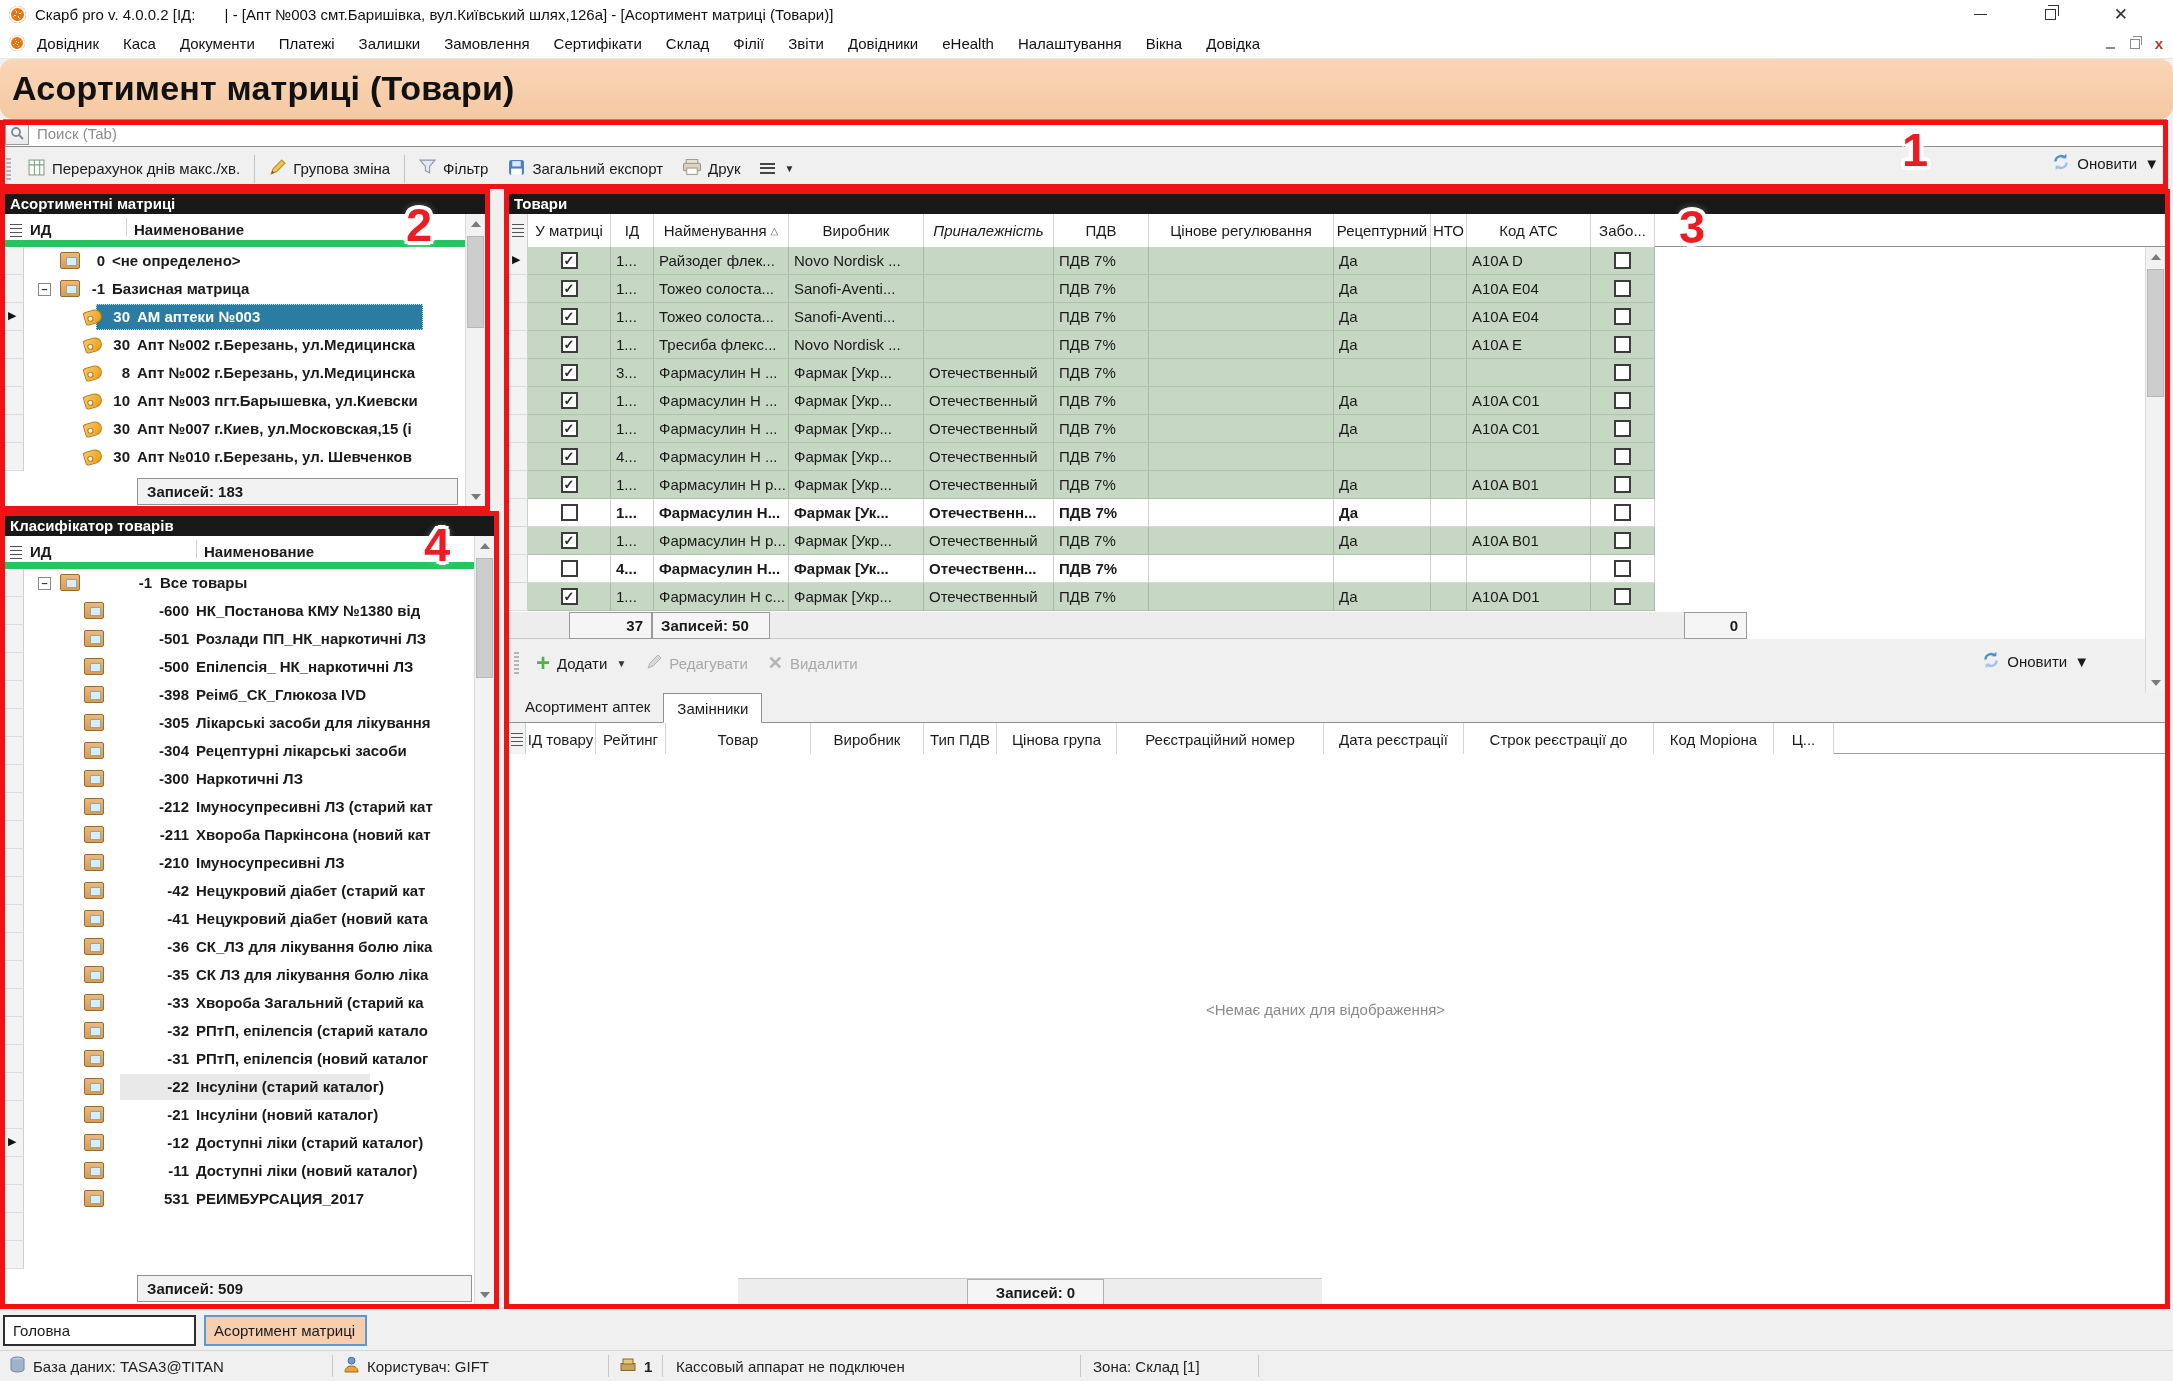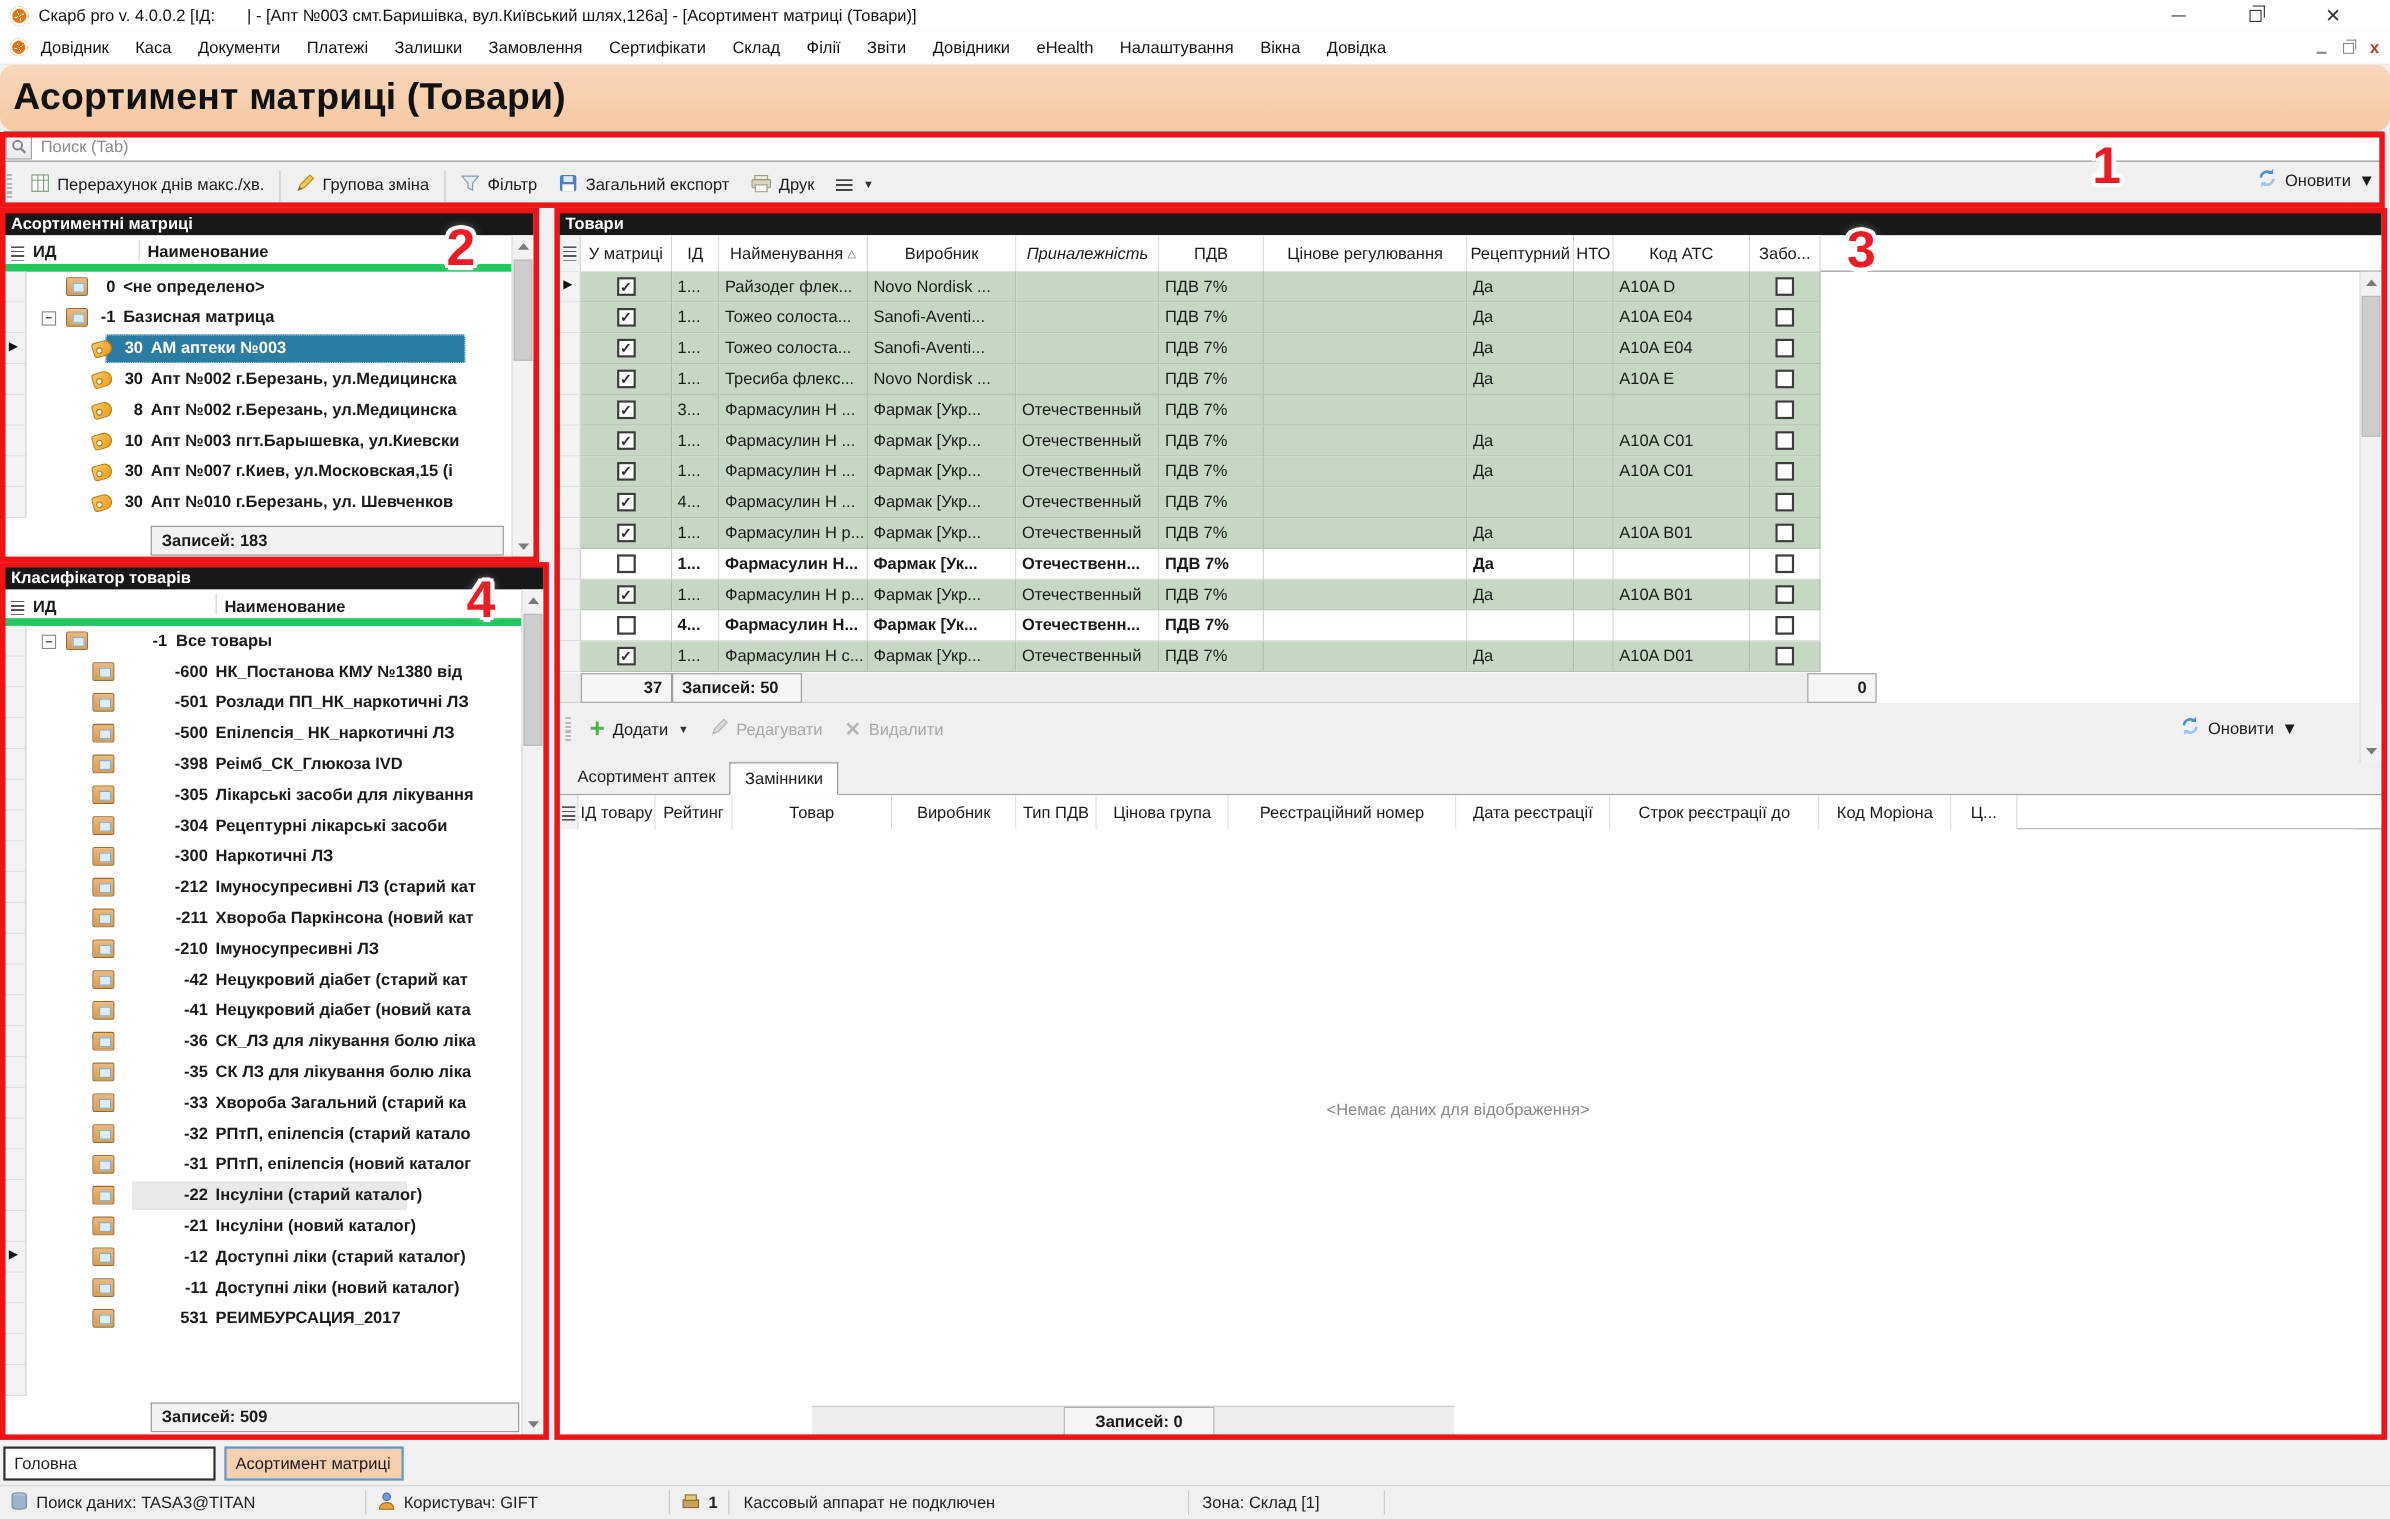--- a/index.html
+++ b/index.html
@@ -91,21 +91,21 @@
   .sort { font-size:10px; color:#666; }
   .grow { display:flex; height:28px; }
   .dcell { height:28px; padding:0 5px; line-height:27px; white-space:nowrap; overflow:hidden; border-right:1px solid rgba(80,100,80,0.25); border-bottom:1px solid rgba(120,140,120,0.28); font-size:15px; }
   .grnrow .dcell { background:#c6d8c4; }
   .wrow .dcell { background:#fff; font-weight:bold; border-right:1px solid #cfcfcf; border-bottom:1px solid #d7d7d7; }
   .cbcell { display:flex; align-items:center; justify-content:center; padding:0; }
   .gutcell { background:#f3f3f3 !important; border-right:1px solid #cfcfcf; border-bottom:1px solid #dcdcdc; position:relative; padding:0; }
   .cbx { width:17px; height:17px; background:#fff; border:2px solid #3c3c3c; display:flex; align-items:center; justify-content:center; font-size:13px; font-weight:bold; color:#2d2d2d; line-height:1; }
 
   .gfootbar { position:absolute; left:0; top:419px; width:1198px; height:27px; background:#ededed; border-bottom:1px solid #c9c9c9; }
-  .gfoot-cell { position:absolute; top:0; height:27px; background:#f5f5f5; border:1px solid #9a9a9a; font-weight:bold; line-height:25px; font-size:15px; padding:0 8px; }
+  .gfoot-cell { position:absolute; top:0; height:27px; background:#f5f5f5; border:1px solid #9a9a9a; font-weight:bold; line-height:25px; font-size:15px; padding:0 8px;margin-left:41px; }
 
   .grayband { position:absolute; left:0; right:0; top:446px; height:84px; background:#f0f0f0; }
   .toolbar2 { position:absolute; left:0; top:4px; height:40px; display:flex; align-items:center; }
   .tabstrip { position:absolute; left:0; right:0; bottom:0; height:33px; border-bottom:1px solid #8f8f8f; display:flex; align-items:flex-end; padding-left:4px; }
   .tab { height:30px; line-height:30px; padding:0 13px; font-size:15px; }
   .tab.active { background:#fff; border:1px solid #8f8f8f; border-bottom:1px solid #fff; margin-bottom:-1px; z-index:2; }
   .refresh2 { position:absolute; right:76px; top:12px; display:flex; align-items:center; gap:7px; }
 
   .emptyarea { position:absolute; left:0; right:22px; top:561px; height:523px; background:#fff; }
   .emptytext { position:absolute; left:0; right:0; top:247px; text-align:center; color:#8a8a8a; font-size:15px; }
@@ -861,21 +861,21 @@
 
 <div class="abs btab-home">Головна</div>
 <div class="abs btab-assort">Асортимент матриці ...</div>
 
 <div class="abs statusbar">
   <div class="sb-item" style="left:10px;">
     <span><svg width="15" height="17" viewBox="0 0 15 16">
           <ellipse cx="7.5" cy="3" rx="6.5" ry="2.5" fill="#b9c7d6" stroke="#7187a0"></ellipse>
           <path d="M1 3v10c0 1.4 2.9 2.5 6.5 2.5s6.5-1.1 6.5-2.5V3" fill="#9fb3c8" stroke="#7187a0"></path>
         </svg></span>
-    <span>Поиск даних: TASA3@TITAN</span>
+    <span>База даних: TASA3@TITAN</span>
   </div>
   <div class="sb-div" style="left:332px;"></div>
   <div class="sb-item" style="left:344px;">
     <span><svg width="15" height="17" viewBox="0 0 15 16">
           <circle cx="7.5" cy="4.2" r="3.4" fill="#6a9fd8" stroke="#44699a"></circle>
           <path d="M1 15.5c0-4 3-6 6.5-6s6.5 2 6.5 6z" fill="#e8a33d" stroke="#a06a1a"></path>
         </svg></span>
     <span>Користувач: GIFT</span>
   </div>
   <div class="sb-div" style="left:608px;"></div>

